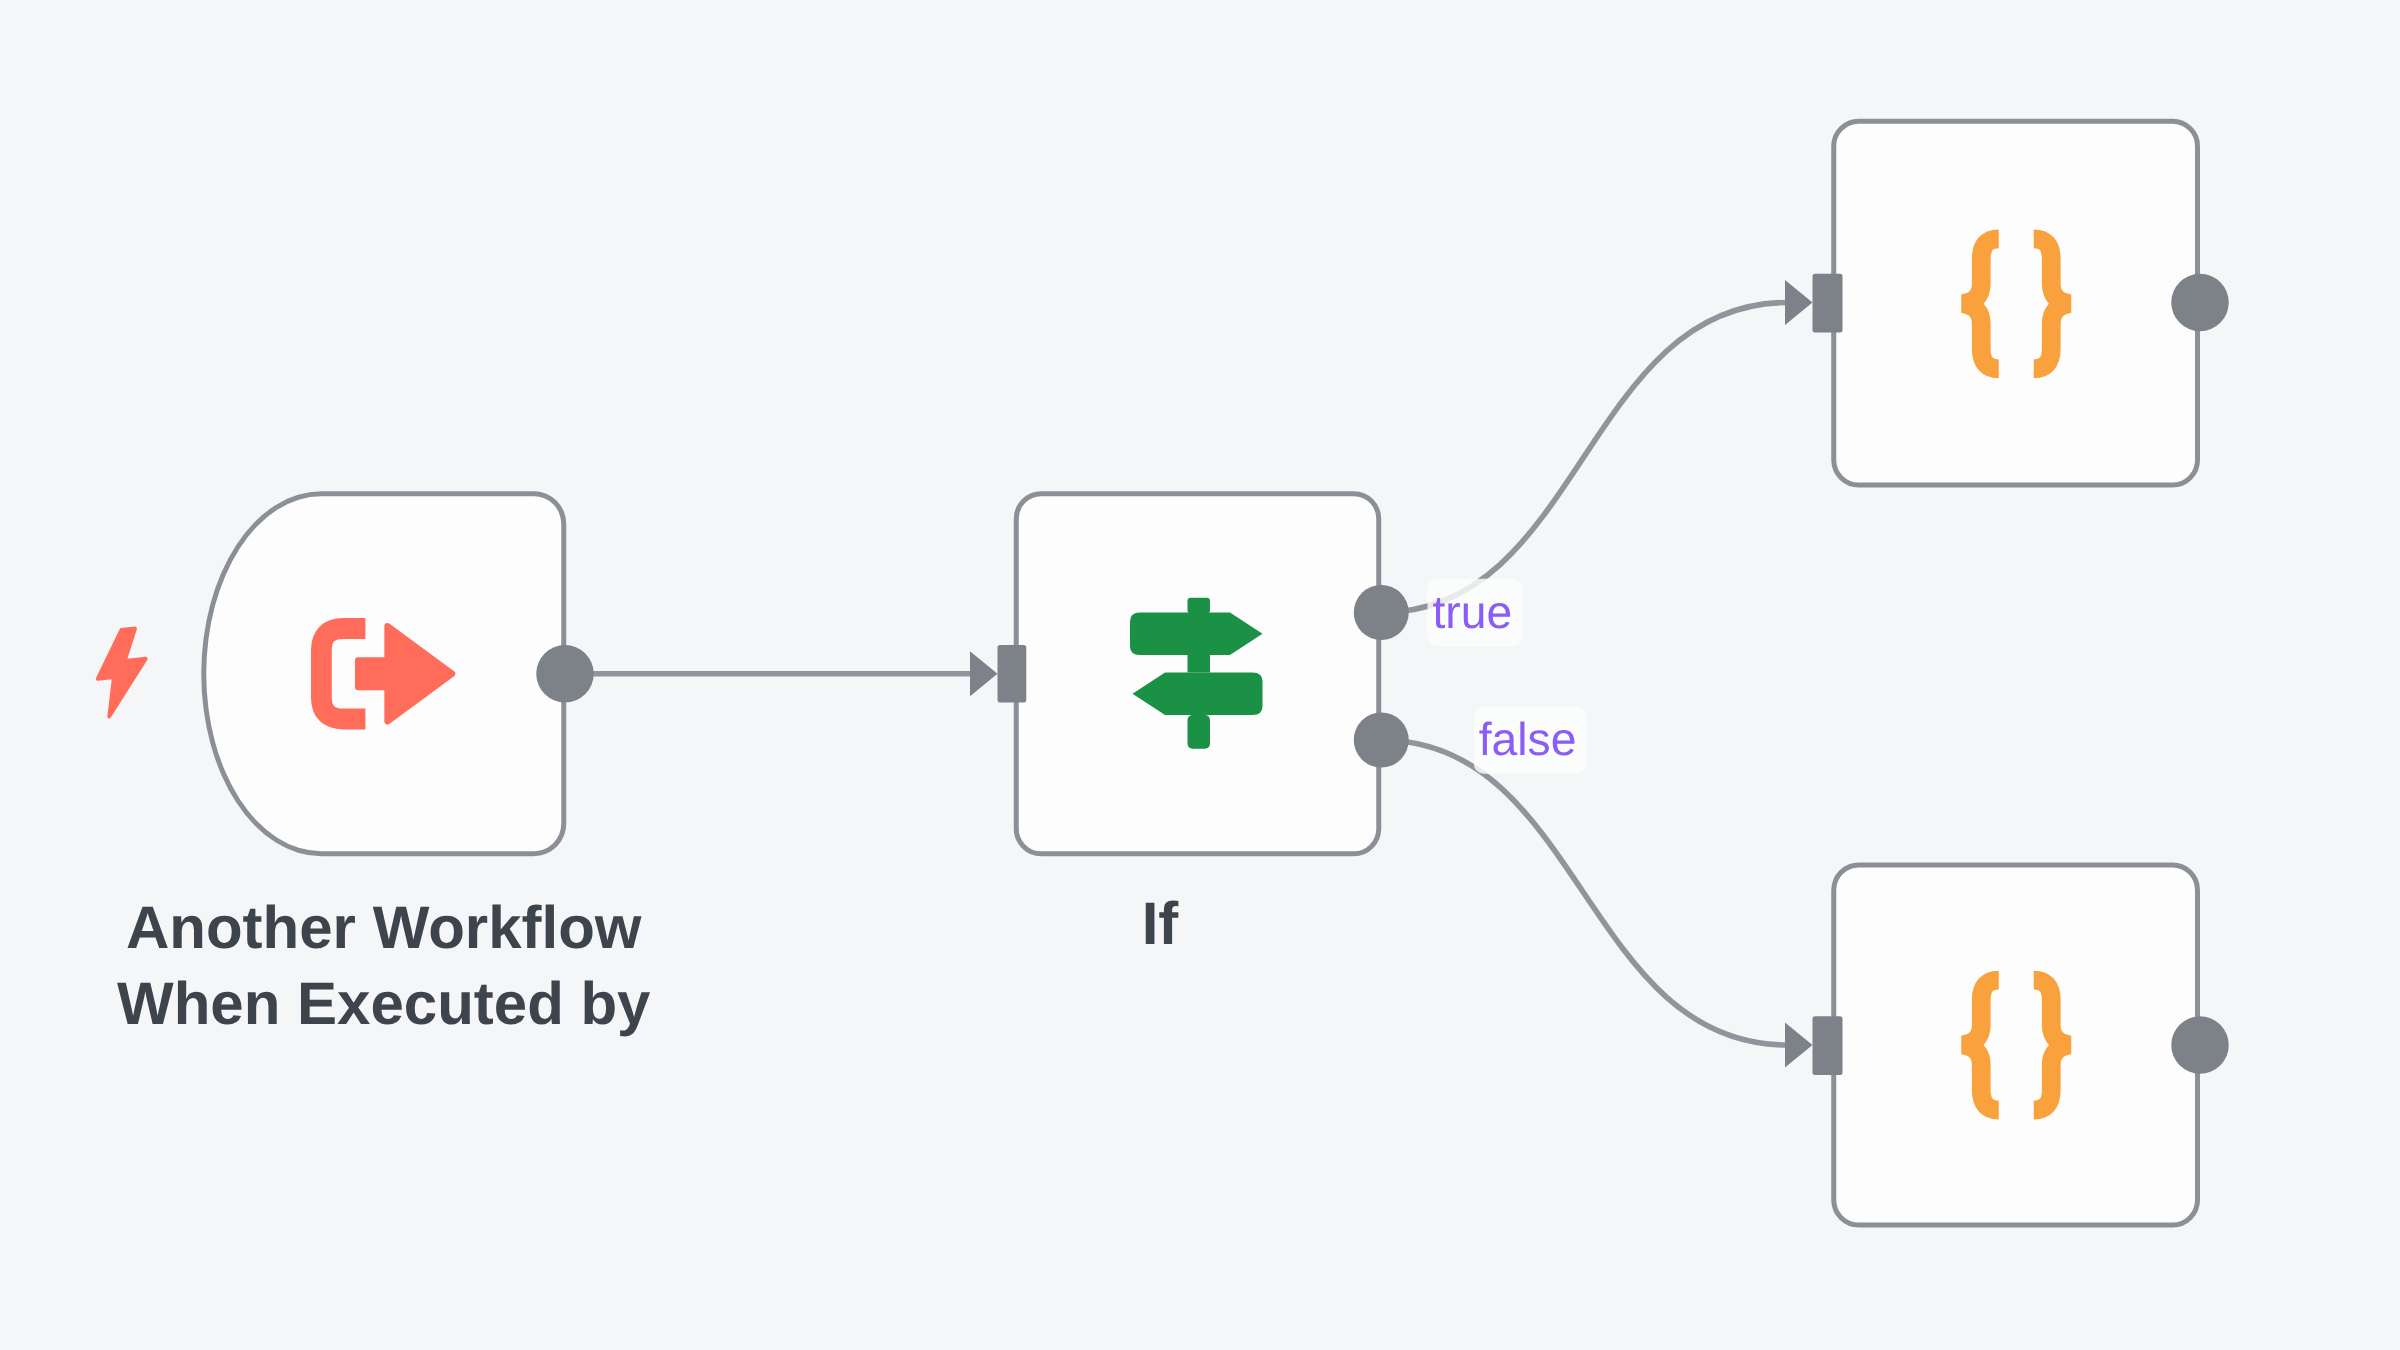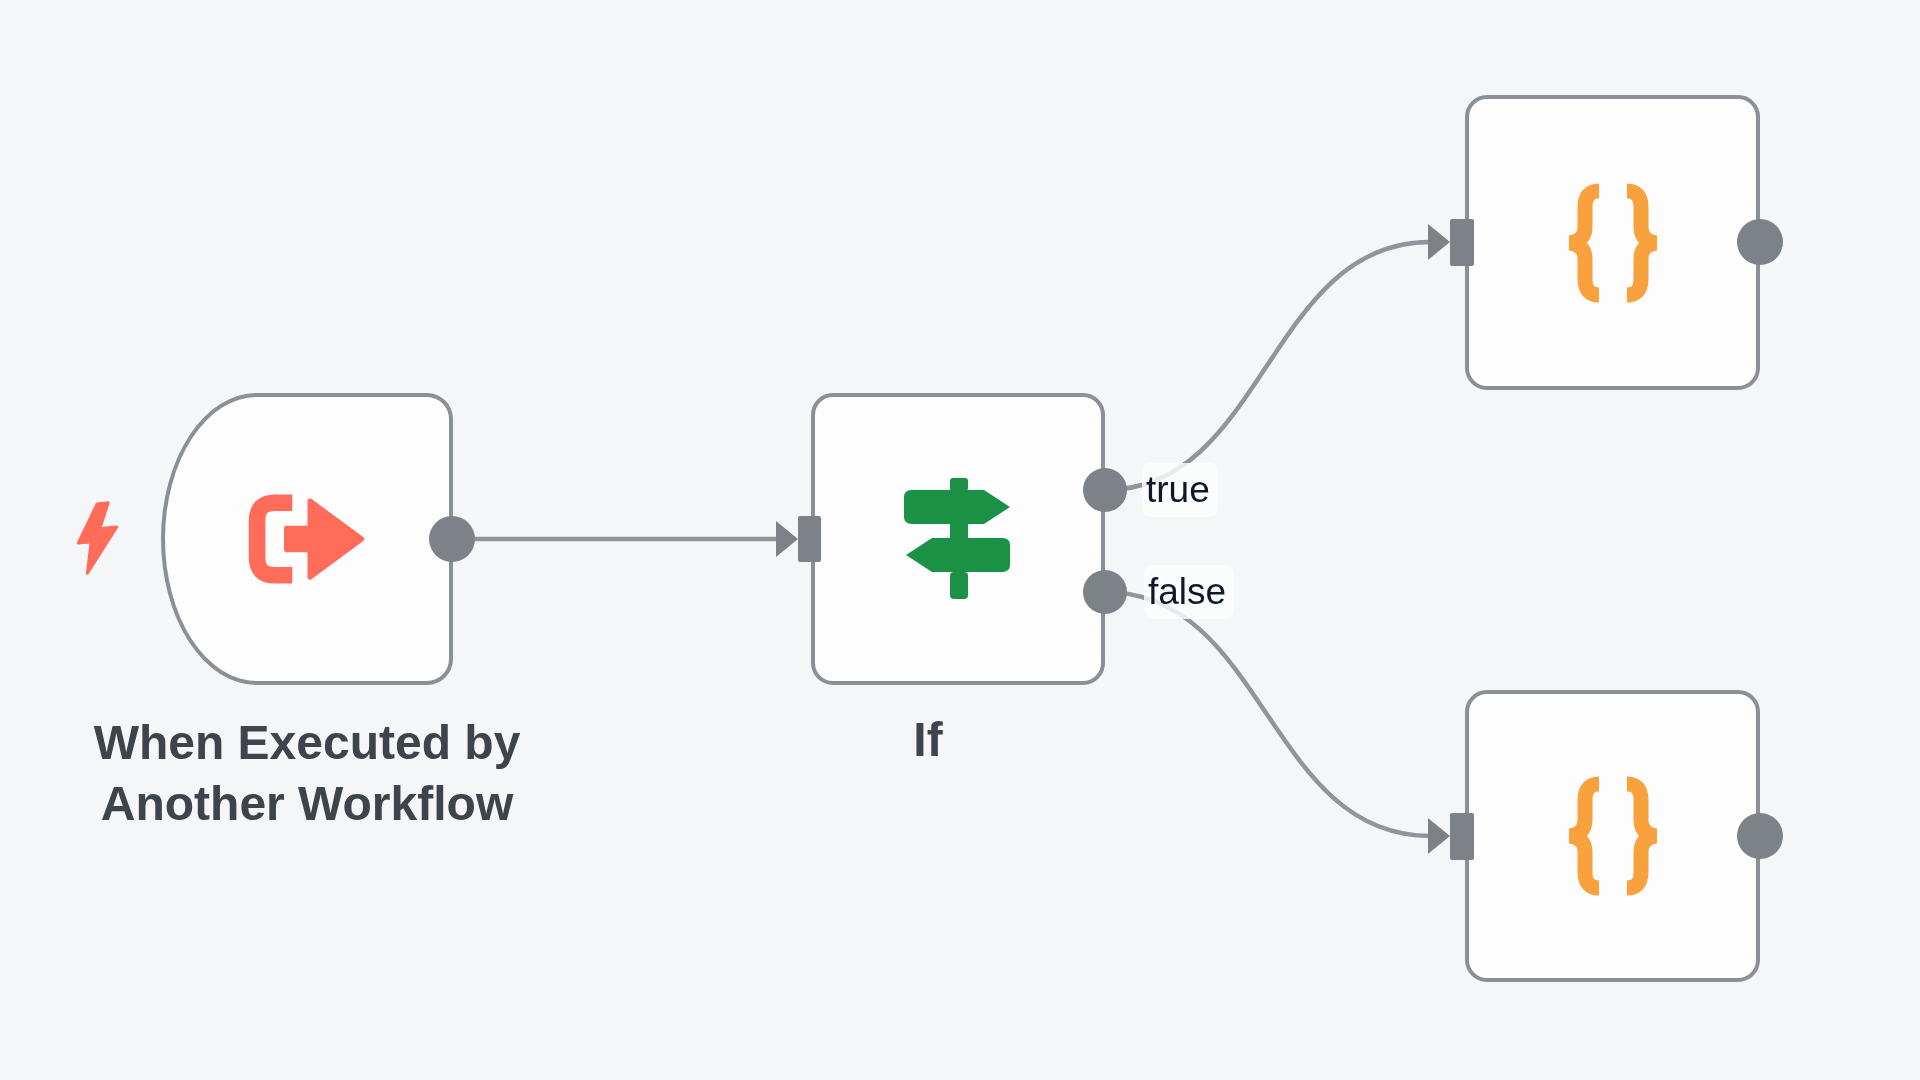--- a/index.html
+++ b/index.html
@@ -25,24 +25,24 @@
 
   
   .wires{position:absolute;left:0;top:0;z-index:2;pointer-events:none;}
   .wire{fill:none;stroke:#8f959b;stroke-width:4.5;}
   .arrowhead{fill:#7d8288;}
   .in-port{fill:#7d8288;}
   .out-port{fill:#7d8288;}
 
   
   .port-label{position:absolute;z-index:3;height:54px;display:flex;align-items:center;
-    color:#0f172a;font-size:37px;line-height:54px;background:rgba(252,252,253,0.82);
+    color:#8b5cf6;font-size:37px;line-height:54px;background:rgba(252,252,253,0.82);
     border-radius:8px;padding:0 8px 0 4px;white-space:nowrap;}
   .port-label-true{left:1142px;top:463px;}
-  .port-label-false{left:1144px;top:565px;}
+  .port-label-false{left:1179px;top:565px;}
 
   
   .bolt{position:absolute;left:75px;top:502px;z-index:1;transform:rotate(-6deg);}
   .bolt path{fill:#ff6d5a;stroke:#ff6d5a;stroke-width:3;stroke-linejoin:round;}
   .icon-trigger .stroke{fill:none;stroke:#ff6d5a;stroke-width:17;}
   .icon-trigger .solid{fill:#ff6d5a;stroke:#ff6d5a;stroke-width:5;stroke-linejoin:round;}
   .icon-if path,.icon-if rect{fill:#1a9144;}
   .icon-code path{fill:none;stroke:#f9a13c;stroke-width:15;}
 </style>
 </head>
@@ -56,22 +56,22 @@
     </svg>
   </div>
 
   <div class="node trigger node-trigger">
     <svg class="icon-trigger" width="120" height="92" viewBox="0 0 122 94">
       <path class="stroke" d="M46,10 H28 Q10,10 10,28 V66 Q10,84 28,84 H46"></path>
       <path class="solid" d="M40,36 H64 V8 L117,47 L64,86 V58 H40 Z"></path>
     </svg>
   </div>
   <div class="node-label label-trigger">
+    <div>Another Workflow</div>
     <div>When Executed by</div>
-    <div>Another Workflow</div>
   </div>
 
   <div class="node node-if">
     <svg class="icon-if" width="120" height="122" viewBox="0 0 120 122">
       <rect x="52" y="0" width="18" height="13" rx="3"></rect>
       <path d="M14,12 H86 L112,29 L86,46 H14 Q6,46 6,39 V19 Q6,12 14,12 Z"></path>
       <rect x="52" y="46" width="18" height="14"></rect>
       <path d="M34,60 H104 Q112,60 112,67 V87 Q112,94 104,94 H34 L8,77 Z"></path>
       <rect x="52" y="94" width="18" height="27" rx="4"></rect>
     </svg>

